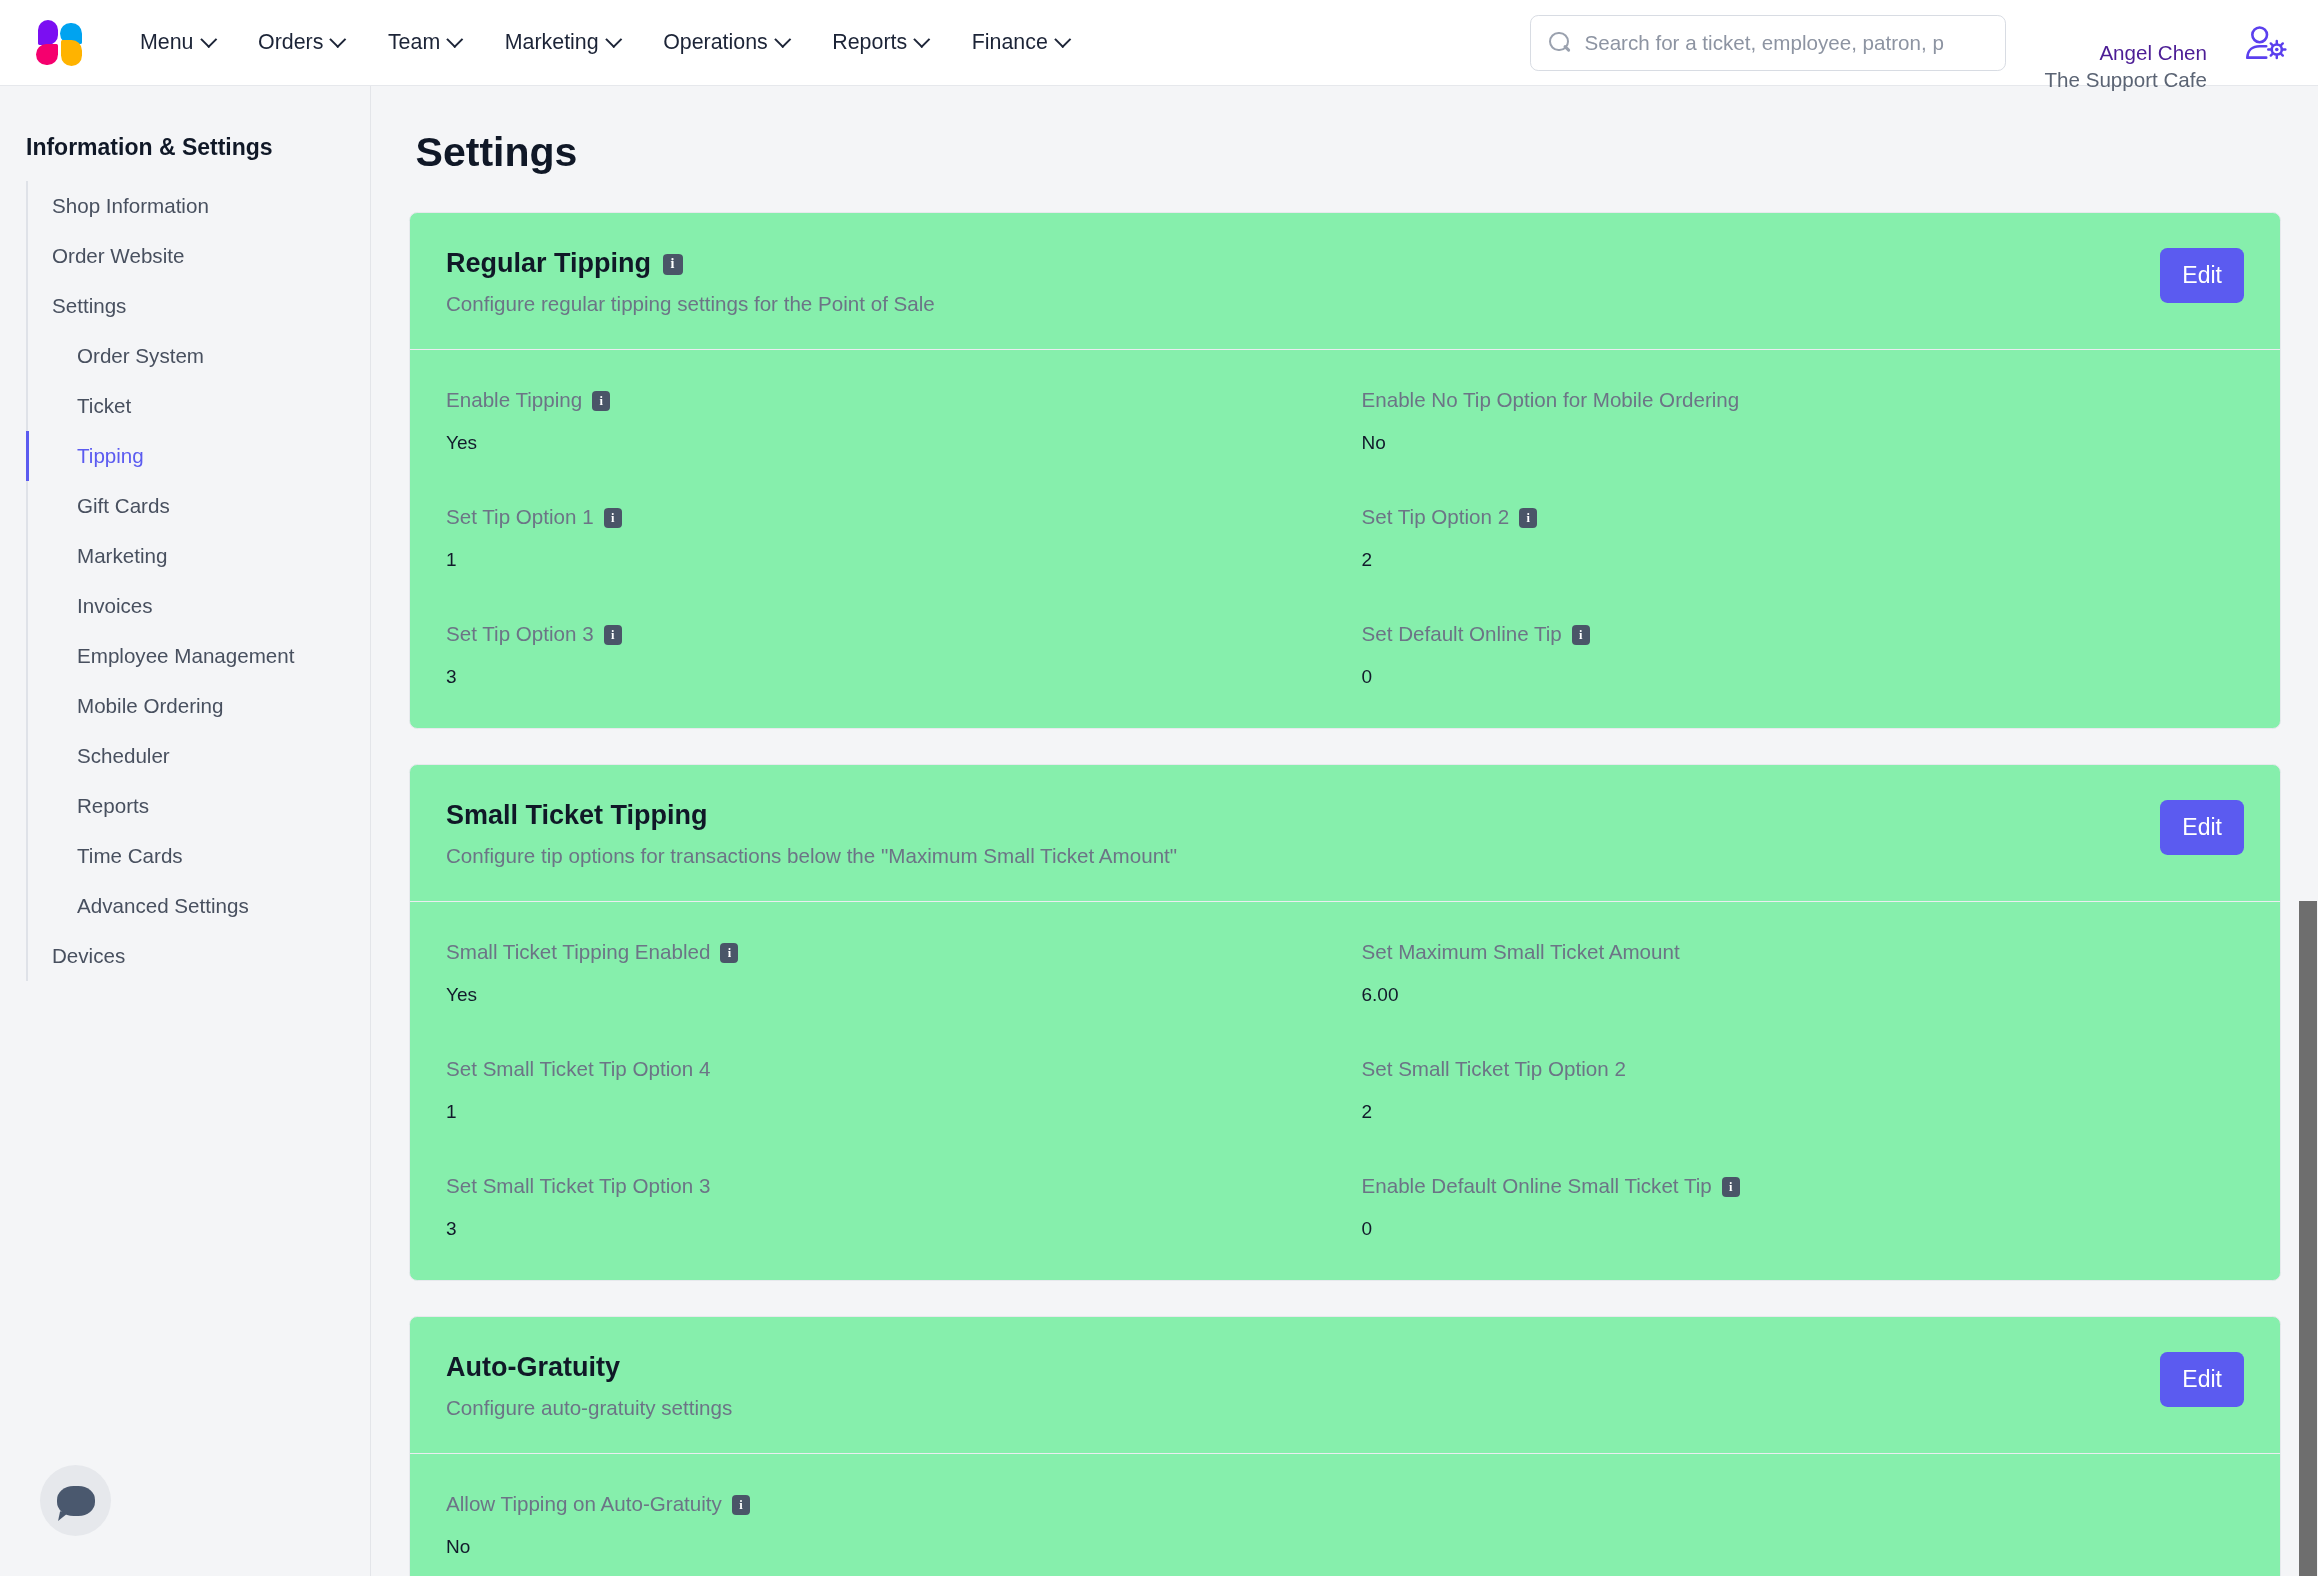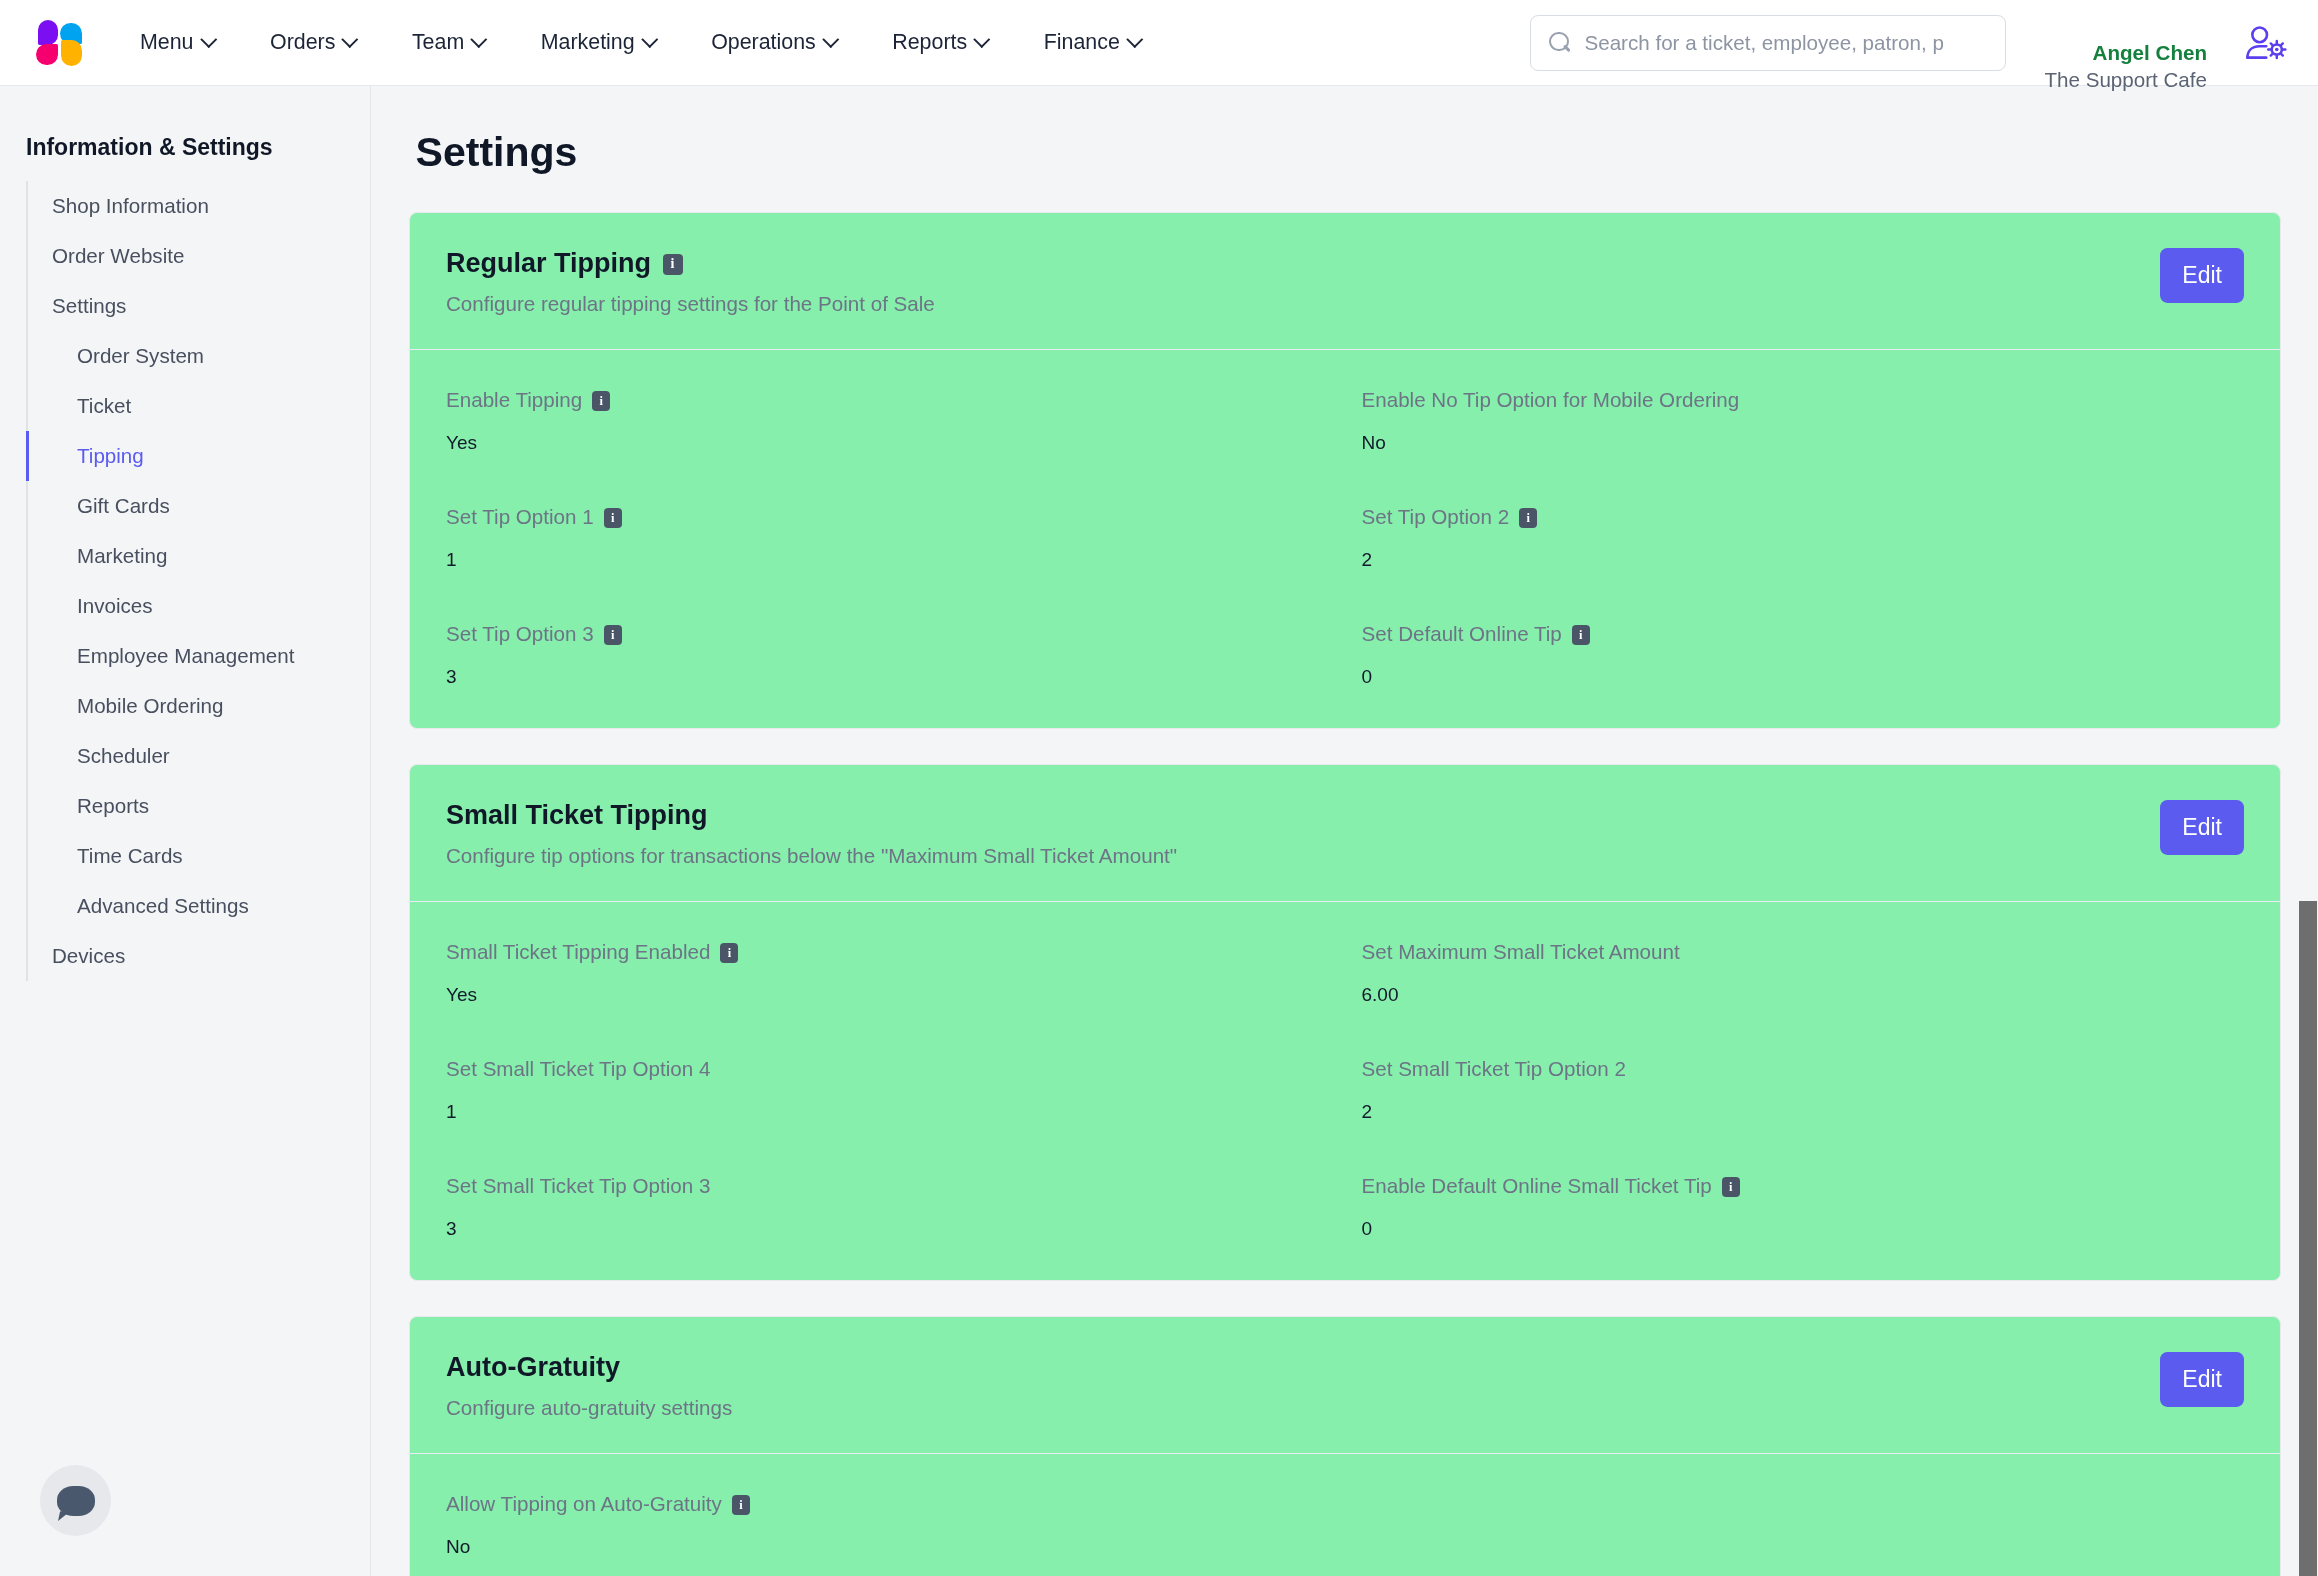--- a/index.html
+++ b/index.html
@@ -27,21 +27,21 @@
     width: 46px; height: 46px;
     flex: 0 0 46px;
     margin-right: 38px;
   }
   .petal { position: absolute; width: 20.6px; height: 25.5px; }
   .petal.tl { left: 1.6px;  top: 0px;  background: #7b0ff2; border-radius: 10.7px 10.7px 10.7px 1.6px; }
   .petal.tr { left: 24px; top: 3.3px;  background: #00a3f0; border-radius: 10.7px 10.7px 1.6px 10.7px; transform: rotate(0deg); width: 22px; height: 21.4px; }
   .petal.bl { left: 0px;  top: 24px; background: #f5006e; border-radius: 10.7px 1.6px 10.7px 10.7px; width: 22px; height: 21.4px; }
   .petal.br { left: 25px; top: 20.6px; background: #ffb300; border-radius: 1.6px 10.7px 10.7px 10.7px; }
 
-  .navlinks { display: flex; align-items: center; gap: 16px; }
+  .navlinks { display: flex; align-items: center; gap: 4px; }
   .navitem {
     display: flex; align-items: center; gap: 9px;
     font-size: 21.4px; color: #1c2437; font-weight: 400;
     padding: 8.2px 20px; cursor: pointer; white-space: nowrap;
   }
   .chev {
     width: 11.5px; height: 11.5px;
     border-right: 2.5px solid #1c2437;
     border-bottom: 2.5px solid #1c2437;
     transform: rotate(45deg) translate(-2.5px,-2.5px);
@@ -70,21 +70,21 @@
     border-radius: 1.6px;
   }
   .search-input {
     border: none; outline: none; background: transparent;
     font-family: "Liberation Sans", sans-serif;
     font-size: 20.6px; color: #1c2437; width: 100%;
   }
   .search-input::placeholder { color: #8d94a2; }
 
   .userblock { text-align: right; line-height: 1.28; }
-  .username { font-size: 20.6px; font-weight: 700; color: #15803d; margin-top: 48px; }
+  .username { font-size: 20.6px; font-weight: 400; color: #4c1d95; margin-top: 48px; }
   .userorg  { font-size: 20.6px; color: #5b6474; }
   .user-gear-icon { width: 44px; height: 38px; flex: 0 0 44px; }
 
   
   .shell { display: flex; height: calc(1577px - 86px); }
 
   
   .sidebar {
     width: 371px; flex: 0 0 371px;
     background: #f4f5f7;

